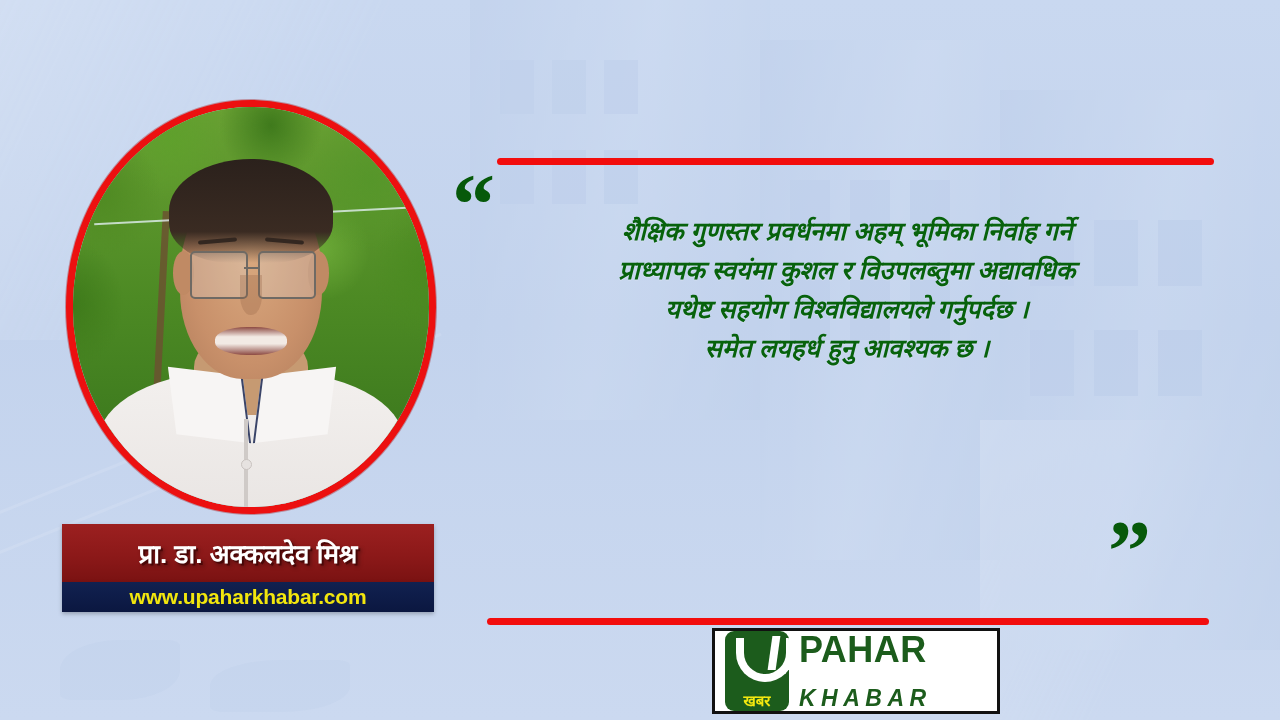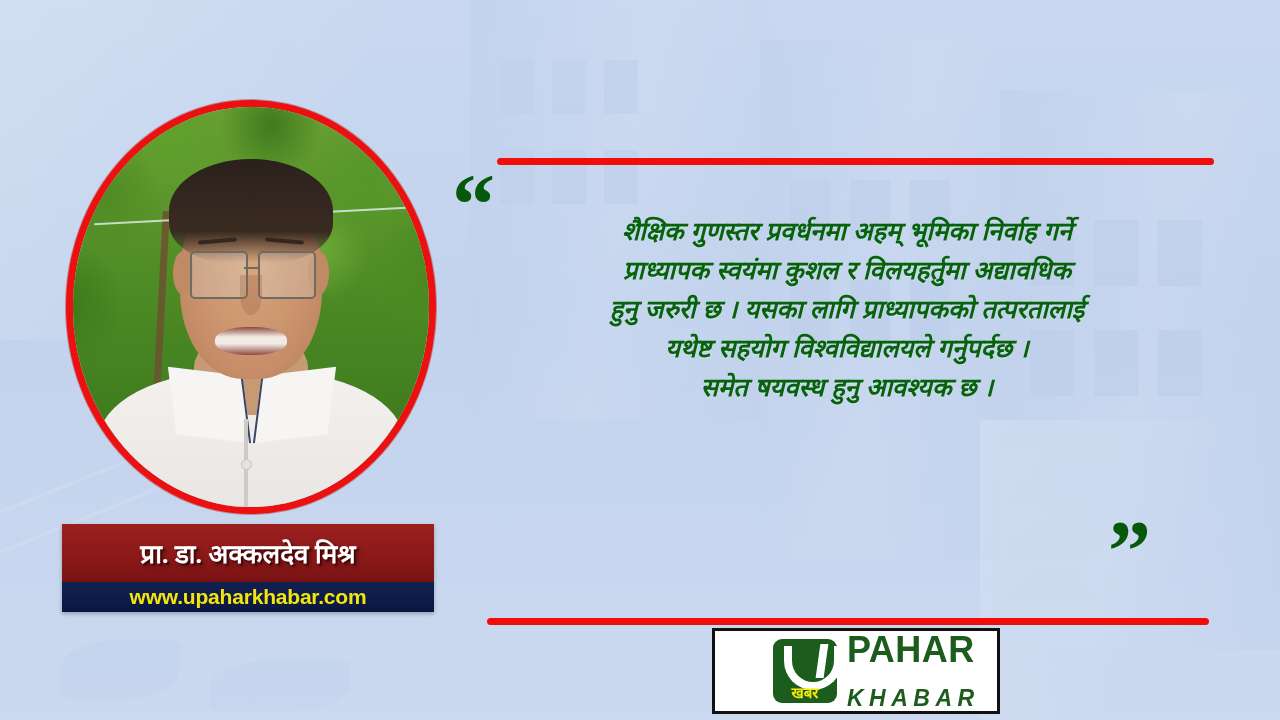--- a/index.html
+++ b/index.html
@@ -118,21 +118,21 @@
   
   #nameplate{
     position:absolute;left:62px;top:524px;width:372px;height:58px;
     background:linear-gradient(to bottom,#9c2020 0%,#8a1818 60%,#7a1212 100%);
     display:flex;align-items:center;justify-content:center;
     box-shadow:0 2px 4px rgba(0,0,0,.25);
   }
   #nameplate .n{
     color:#fff;font-weight:bold;font-size:26px;white-space:nowrap;
     text-shadow:2px 2px 0 rgba(50,0,0,.6),3px 3px 4px rgba(0,0,0,.4);
-    font-family:Liberation Serif, serif;
+    font-family:Liberation Sans, sans-serif;
   }
   #urlbar{
     position:absolute;left:62px;top:582px;width:372px;height:30px;
     background:linear-gradient(to bottom,#112150 0%,#0b1740 100%);
     display:flex;align-items:center;justify-content:center;
     box-shadow:0 2px 4px rgba(0,0,0,.25);
   }
   #urlbar .u{
     color:#f2e60d;font-weight:bold;font-size:21px;letter-spacing:-.2px;white-space:nowrap;
     font-family:Liberation Sans, sans-serif;
@@ -168,22 +168,22 @@
   #quote-text .ln{display:block;white-space:nowrap;}
 
   
   #logo-box{
     position:absolute;left:712px;top:628px;width:288px;height:86px;
     background:#ffffff;border:3px solid #111;
     display:flex;align-items:center;gap:10px;padding:0 10px;
     box-sizing:border-box;
   }
   #logo-mark{
-    position:relative;width:64px;height:64px;flex:0 0 64px;
-    background:#1c5c1c;border-radius:9px;overflow:hidden;margin-left:48px;
+    position:relative;width:64px;height:80px;flex:0 0 64px;
+    background:#1c5c1c;border-radius:9px;overflow:hidden;
   }
   #logo-mark .u-bowl{
     position:absolute;left:11px;top:7px;width:42px;height:36px;
     border:8px solid #fff;border-top:none;
     border-radius:0 0 40px 40px;
   }
   #logo-mark .u-stem{
     position:absolute;right:11px;top:5px;width:8px;height:34px;background:#fff;
     transform:skewX(-8deg);
   }
@@ -268,24 +268,23 @@
   </div>
   <div id="urlbar">
     <span class="u">www.upaharkhabar.com</span>
   </div>
 
   <div id="rule-top"></div>
   <div id="quote-open">“</div>
 
   <div id="quote-text">
     <span class="ln">शैक्षिक गुणस्तर प्रवर्धनमा अहम् भूमिका निर्वाह गर्ने</span>
-    <span class="ln">प्राध्यापक स्वयंमा कुशल र विलयहर्तुमा अद्यावधिक</span>
-    <span class="ln">हुनु जरुरी छ । यसका लागि प्राध्यापकको तत्परतालाई</span>
+    <span class="ln">प्राध्यापक स्वयंमा कुशल र विउपलब्तुमा अद्यावधिक</span>
     <span class="ln">यथेष्ट सहयोग विश्वविद्यालयले गर्नुपर्दछ ।</span>
-    <span class="ln">समेत षयवस्ध हुनु आवश्यक छ ।</span>
+    <span class="ln">समेत लयहर्ध हुनु आवश्यक छ ।</span>
   </div>
 
   <div id="quote-close">”</div>
   <div id="rule-bottom"></div>
 
   <div id="logo-box">
     <div id="logo-mark">
       <div class="u-bowl"></div>
       <div class="u-stem"></div>
       <div class="u-kh">खबर</div>

